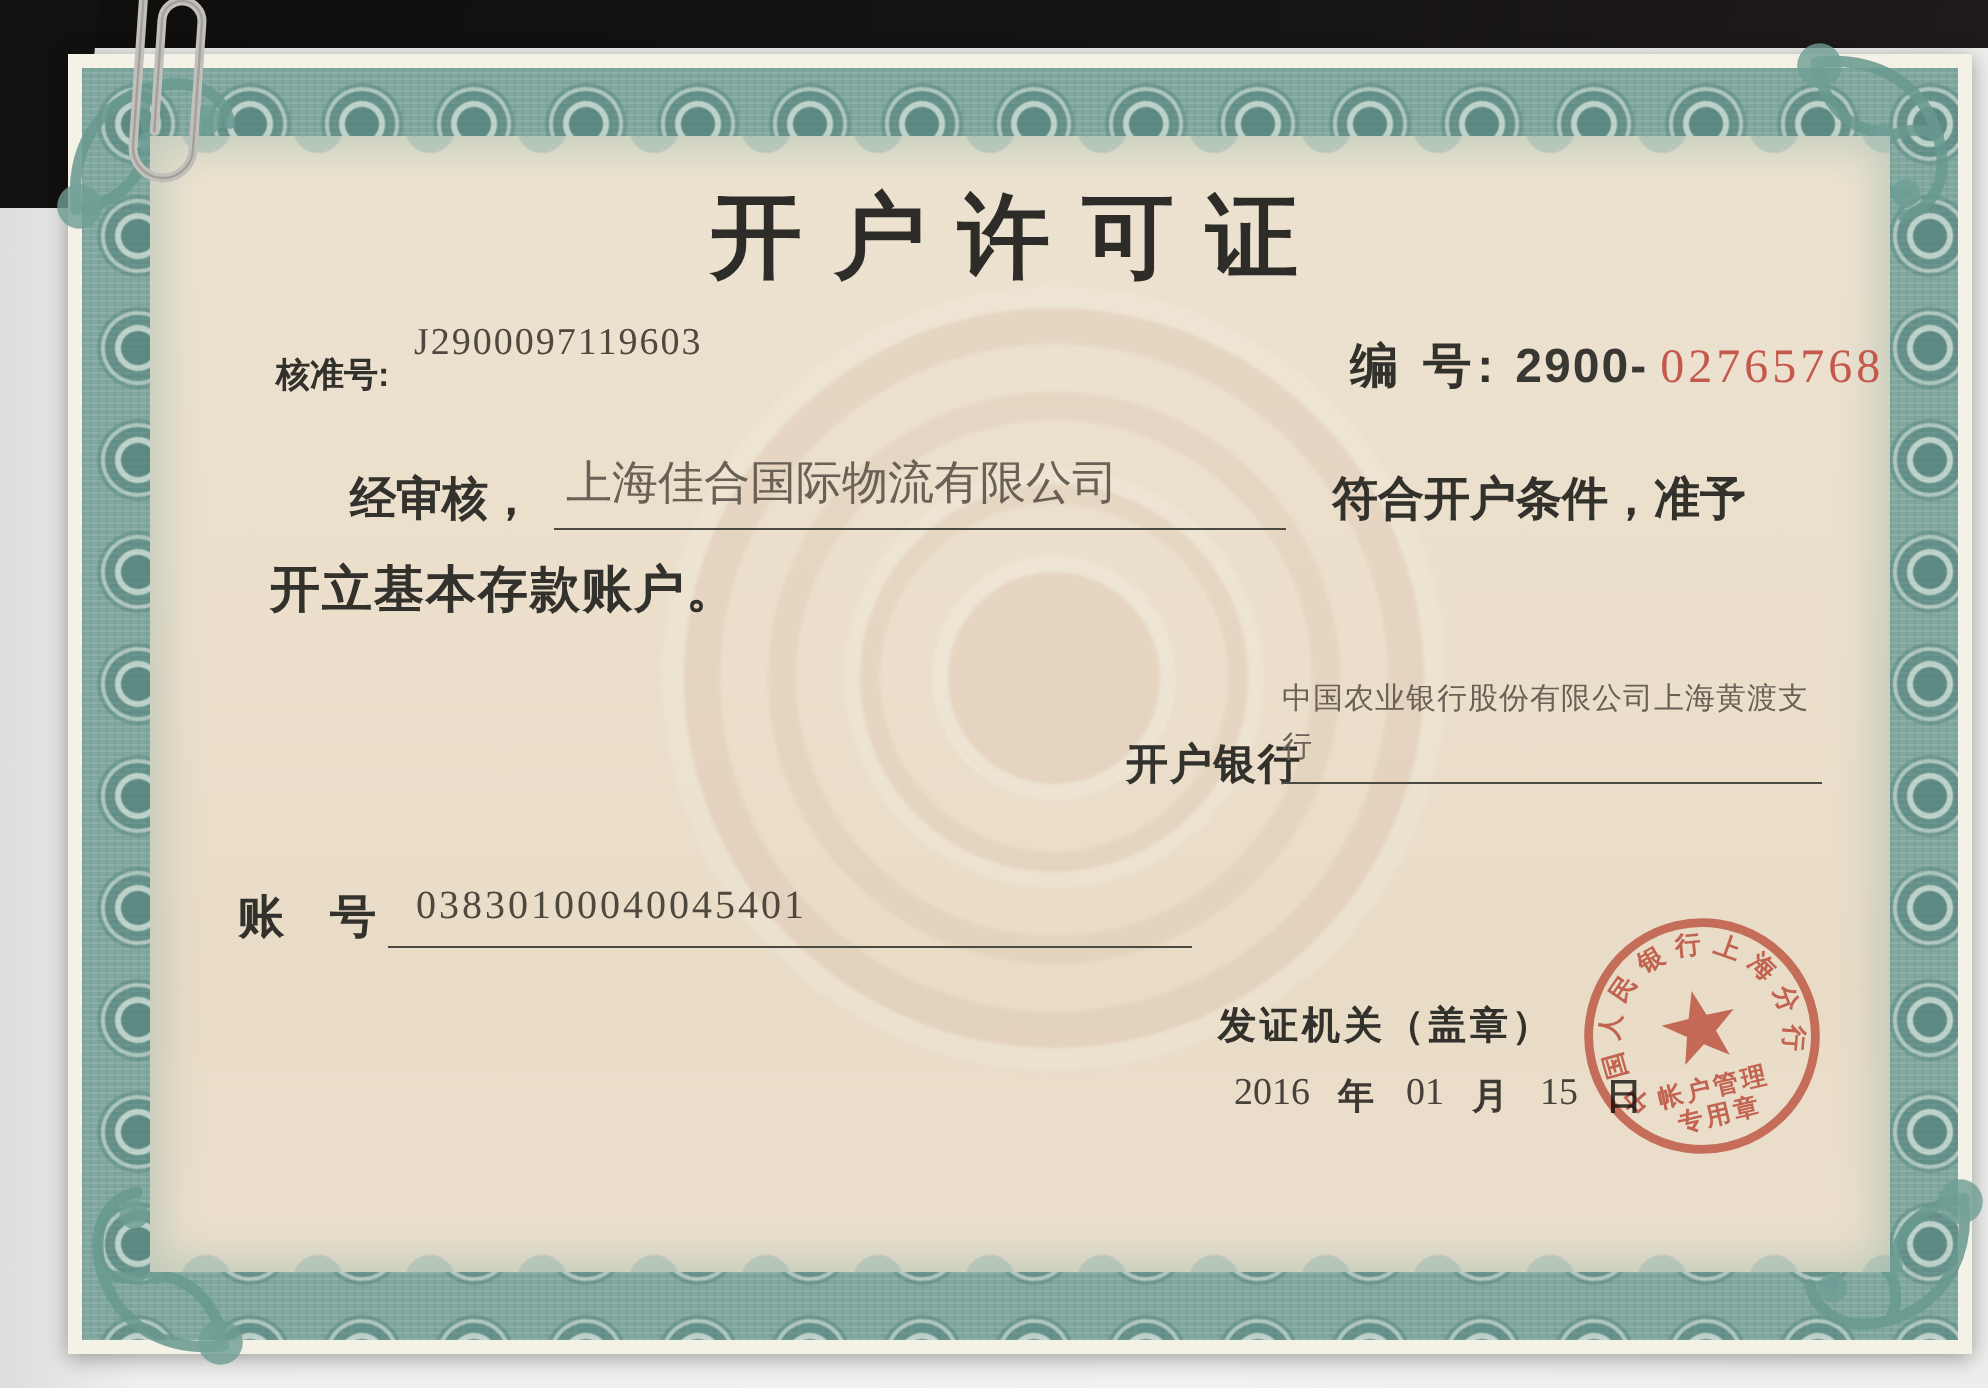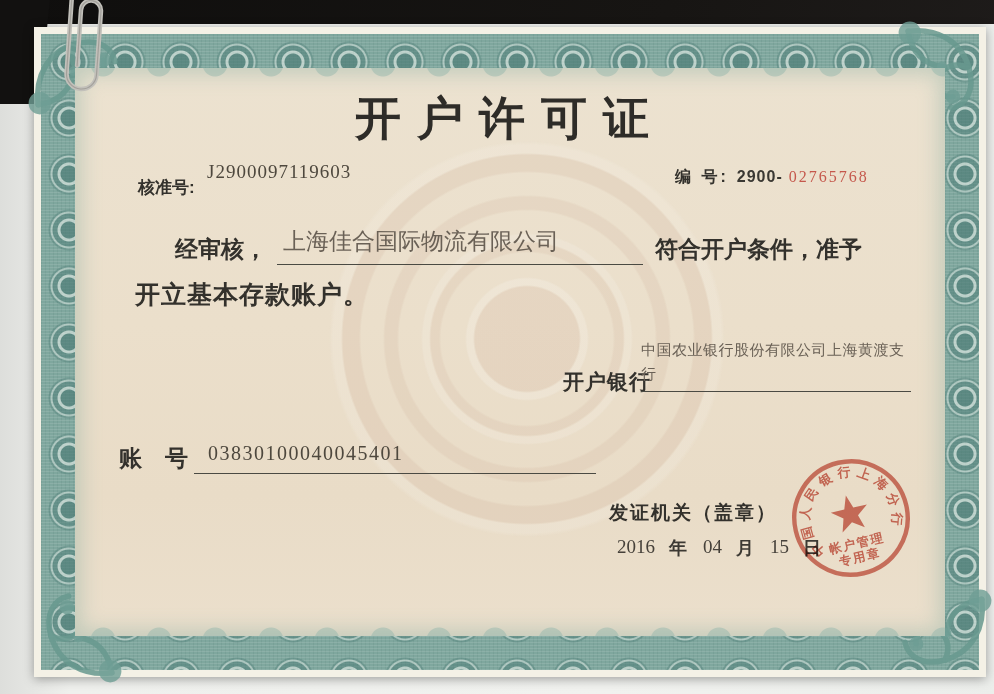--- a/index.html
+++ b/index.html
@@ -64,31 +64,31 @@
   .ink{color:#33312c;}
   .val{font-family:"Liberation Serif",serif;color:#4e483e;}
   .stamped{font-family:"Liberation Serif",serif;color:#6a6156;}
   .title{
     left:0;top:20px;width:100%;text-align:center;
     font-size:46px;font-weight:bold;letter-spacing:16px;color:#2e2c28;
     font-family:"Liberation Serif","DejaVu Serif",serif;
   }
   .approval-label{left:63px;top:108px;font-size:17px;font-weight:bold;}
   .approval-value{left:132px;top:93px;font-size:19px;letter-spacing:1px;}
-  .serial{left:600px;top:99px;font-size:16px;}
+  .serial{left:600px;top:99px;font-size:24px;}
   .serial .s-label{font-weight:bold;letter-spacing:3px;}
   .serial .s-prefix{font-weight:bold;color:#3a3833;margin-left:8px;letter-spacing:1px;}
   .serial .s-num{font-family:"Liberation Serif",serif;color:#c5584c;letter-spacing:2px;margin-left:6px;}
   .review{left:100px;top:158px;display:flex;align-items:flex-end;white-space:nowrap;}
   .review .lead{font-size:23px;font-weight:bold;}
   .company-wrap{
     display:inline-block;width:360px;margin:0 4px 0 10px;
     border-bottom:1.5px solid #4a4a43;padding:0 0 7px 6px;font-size:23px;
   }
-  .review .trail{font-size:23px;font-weight:bold;margin-left:8px;}
+  .review .trail{font-size:23px;font-weight:bold;margin-left:19px;}
   .line2{left:60px;top:210px;font-size:25px;font-weight:bold;letter-spacing:1px;}
   .rep{left:45px;top:288px;display:flex;align-items:flex-end;white-space:nowrap;}
   .rep .rep-label{font-size:21px;font-weight:bold;}
   .name-wrap{
     display:inline-block;width:190px;margin-left:8px;
     border-bottom:1.5px solid #4a4a43;padding:0 0 6px 10px;font-size:18px;
   }
   .bank-label{left:488px;top:300px;font-size:21px;font-weight:bold;letter-spacing:1px;}
   .bank-name{
     left:566px;top:270px;width:270px;font-size:15px;line-height:1.62;
@@ -188,21 +188,21 @@
       <div class="abs account ink">
         <span class="acct-label">账　号</span>
         <span class="acct-wrap val">03830100040045401</span>
       </div>
 
       <div class="abs issuer ink">发证机关（盖章）</div>
 
       <div class="abs date">
         <span class="num">2016</span>
         <span class="unit g1">年</span>
-        <span class="num g2">04</span>
+        <span class="num g2">01</span>
         <span class="unit g1">月</span>
         <span class="num g2">15</span>
         <span class="unit g1">日</span>
       </div>
 
       <svg class="seal" viewBox="0 0 140 140">
         <defs>
           <path id="sealArc" d="M36.8,103.2 A47,47 0 1 1 103.2,103.2" fill="none"></path>
         </defs>
         <circle cx="70" cy="70" r="64" fill="none" stroke="#cc5a4b" stroke-width="5" opacity="0.85"></circle>

